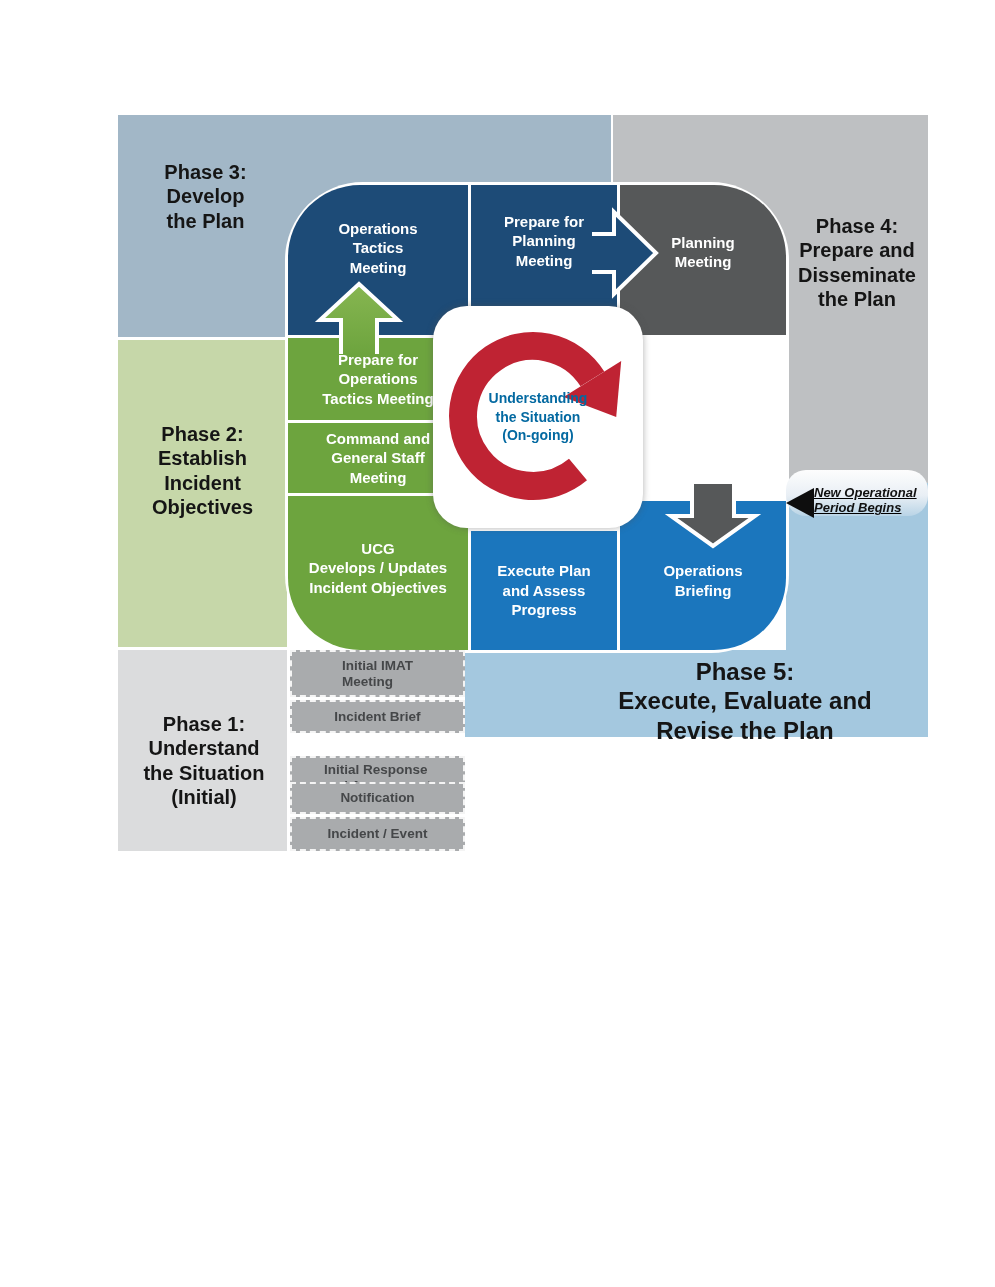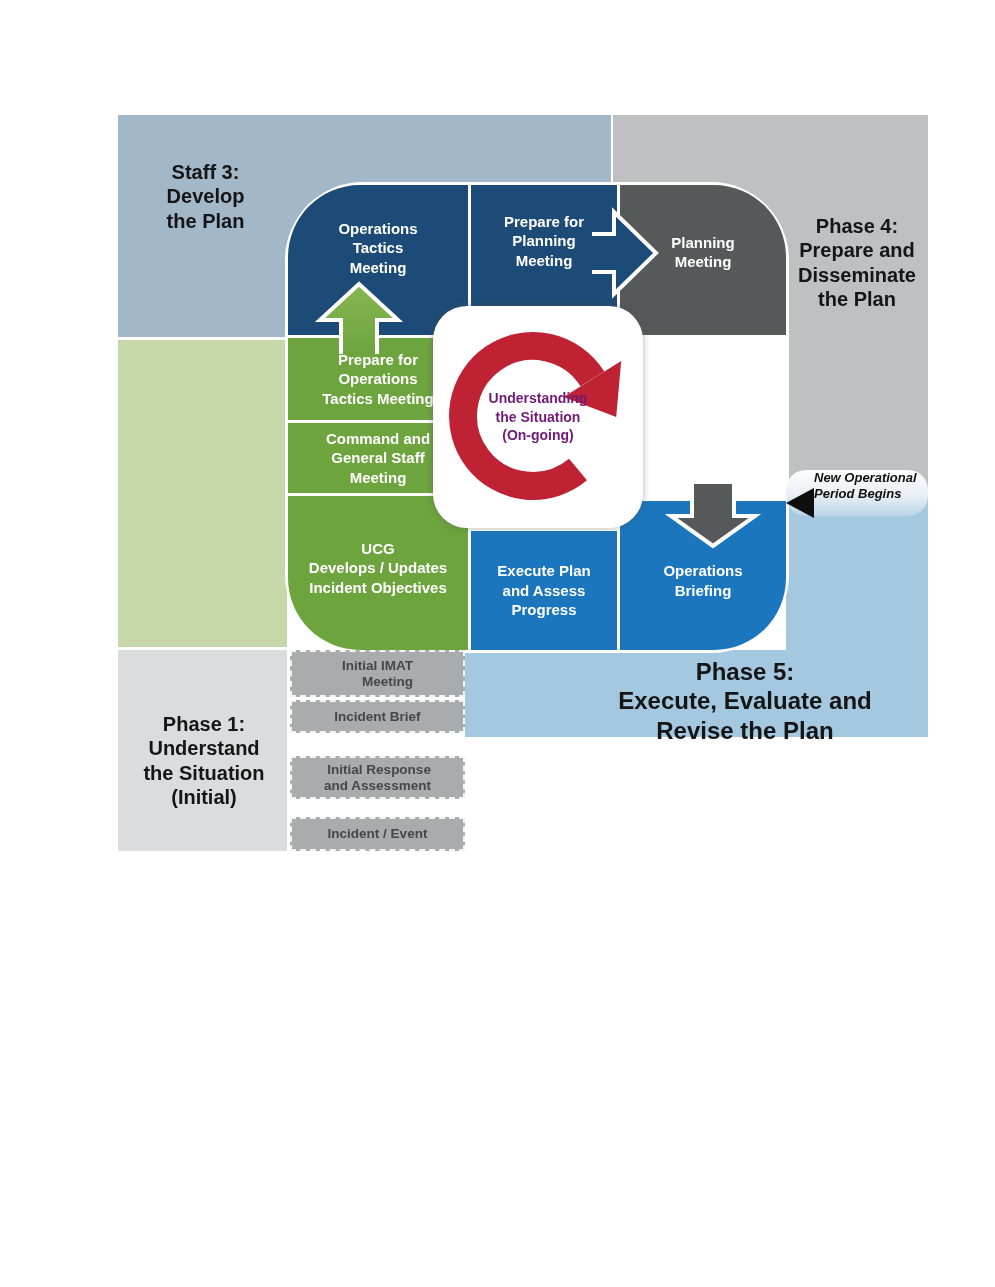--- a/index.html
+++ b/index.html
@@ -28,62 +28,66 @@
   .blue{background:#1b76bd;}
   .green{background:#6da43e;}
   
   #center-square{
     position:absolute;left:433px;top:306px;width:210px;height:222px;
     background:#ffffff;border-radius:34px;z-index:5;
     box-shadow:0 0 7px rgba(80,80,80,0.45);
     display:flex;align-items:center;justify-content:center;
   }
   #center-label{
-    position:relative;z-index:2;color:#701a75;font-weight:bold;font-size:14px;
+    position:relative;z-index:2;color:#0369a1;font-weight:bold;font-size:14px;
     line-height:1.35;text-align:center;white-space:pre-line;
   }
   #cycle-arrow-svg{position:absolute;left:0;top:0;width:210px;height:222px;}
   .arrow-svg{position:absolute;z-index:6;overflow:visible;}
   
   .step{
     position:absolute;left:290px;width:175px;background:#a9abad;
     border:2px dashed #f4f4f4;box-sizing:border-box;z-index:3;
-    display:flex;align-items:center;justify-content:center;text-align:right;
+    display:flex;align-items:center;justify-content:center;text-align:left;
     color:#454749;font-weight:bold;font-size:13.5px;line-height:1.18;white-space:pre-line;
   }
   
   #nop-band{
     position:absolute;left:786px;top:470px;width:142px;height:46px;z-index:4;
     background:linear-gradient(180deg,#fdfdfd 0%,#e9eff5 55%,#b9d4e6 100%);
-    border-radius:20px;display:flex;align-items:flex-start;
+    border-radius:20px;display:flex;align-items:flex-end;text-decoration:underline;
   }
   #nop-label{
     padding-left:28px;color:#111111;font-weight:bold;font-style:italic;
     font-size:13px;line-height:1.2;white-space:pre-line;
   }
 </style>
 </head>
 <body>
 
 <div id="canvas">
 
   <div class="panel" style="left:118px;top:115px;width:493px;height:222px;background:#a2b7c7;z-index:1;"></div>
   <div class="panel" style="left:613px;top:115px;width:315px;height:368px;background:#bec0c2;z-index:1;"></div>
   <div class="panel" style="left:118px;top:340px;width:169px;height:307px;background:#c6d7a9;z-index:1;"></div>
   <div class="panel" style="left:118px;top:650px;width:169px;height:201px;background:#dbdcdd;z-index:1;"></div>
   <div class="panel" style="left:786px;top:483px;width:142px;height:167px;background:#a4c8df;z-index:1;"></div>
   <div class="panel" style="left:465px;top:650px;width:463px;height:87px;background:#a4c8df;z-index:1;"></div>
 
-  <div class="phase-label" style="left:128px;top:160px;width:155px;">Staff 3:
+  <div class="phase-label" style="left:128px;top:160px;width:155px;">Phase 3:
 Develop
 the Plan</div>
   <div class="phase-label" style="left:786px;top:214px;width:142px;">Phase 4:
 Prepare and
 Disseminate
 the Plan</div>
+  <div class="phase-label" style="left:120px;top:422px;width:165px;">Phase 2:
+Establish
+Incident
+Objectives</div>
   <div class="phase-label" style="left:120px;top:712px;width:168px;">Phase 1:
 Understand
 the Situation
 (Initial)</div>
   <div class="phase-label" style="left:530px;top:657px;width:430px;font-size:24px;">Phase 5:
 Execute, Evaluate and
 Revise the Plan</div>
 
   <div id="ring">
     <div class="cell navy" style="left:3px;top:3px;width:180px;height:150px;border-top-left-radius:72px;padding-bottom:24px;box-sizing:border-box;"><span>Operations
@@ -144,15 +148,16 @@
   </div>
   <svg class="arrow-svg" style="left:784px;top:487px;z-index:5;" width="30" height="32" viewBox="0 0 30 32">
     <polygon points="30,1 30,31 2,16" fill="#0e0e0e"></polygon>
   </svg>
 
   <div class="step" style="top:650px;height:47px;">Initial IMAT
 Meeting</div>
   <div class="step" style="top:700px;height:33px;">Incident Brief</div>
   <div class="step" style="top:756px;height:43px;">Initial Response
 and Assessment</div>
+  <div class="step" style="top:782px;height:32px;">Notification</div>
   <div class="step" style="top:817px;height:34px;">Incident / Event</div>
 
 </div>
 
 </body></html>

